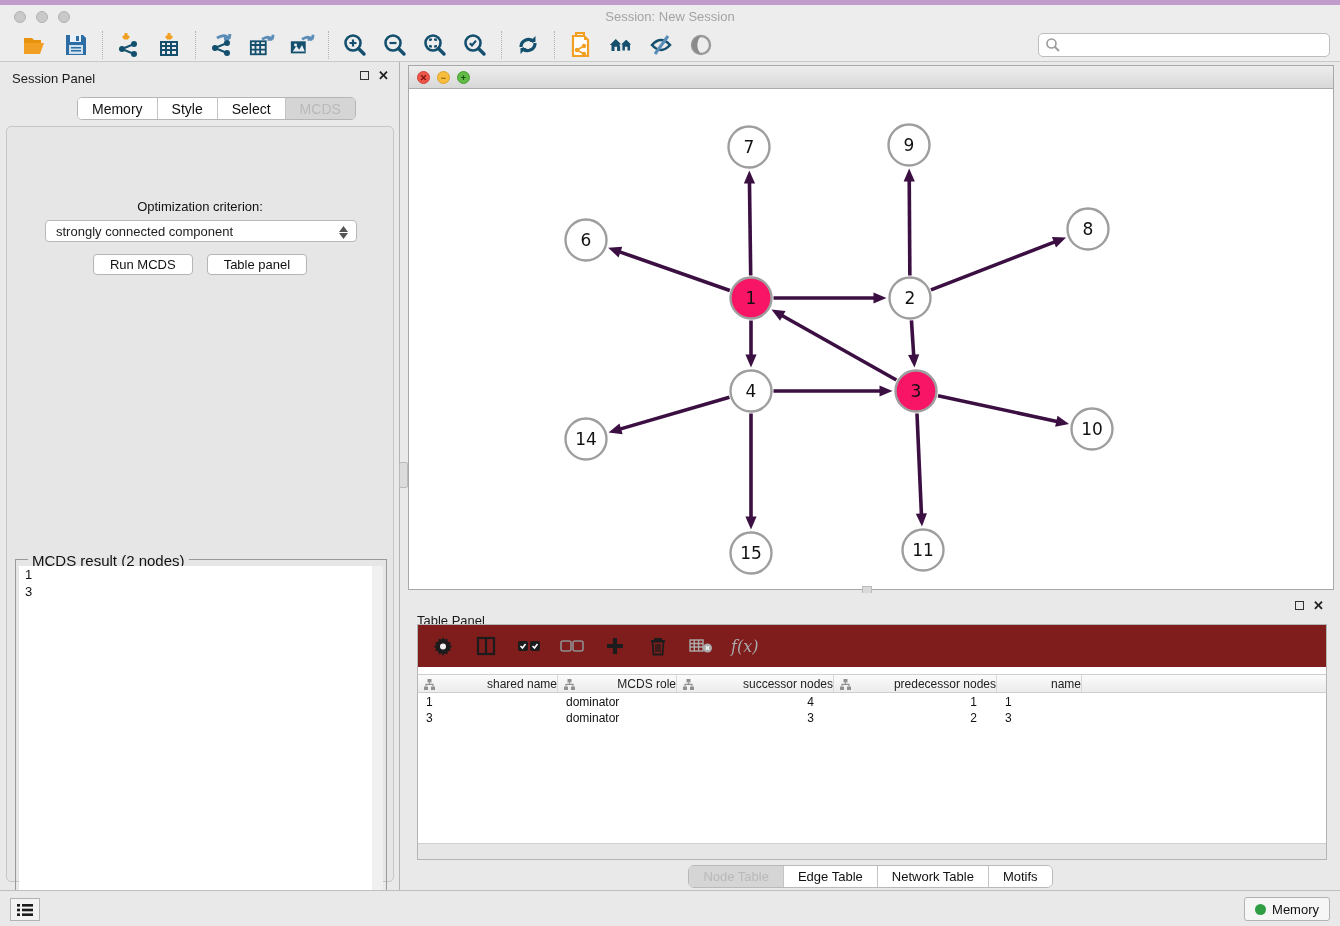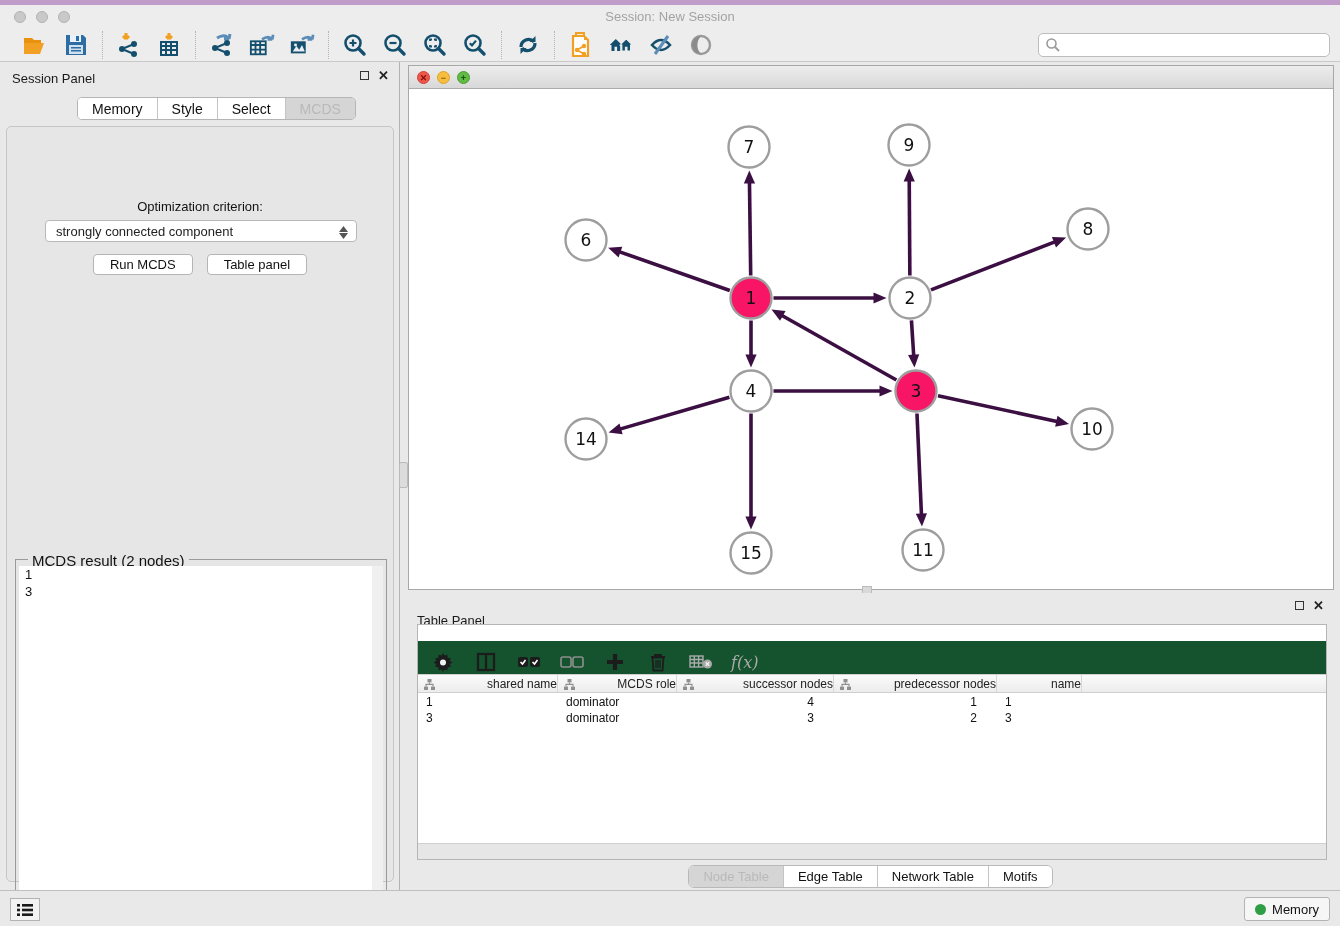--- a/index.html
+++ b/index.html
@@ -52,21 +52,21 @@
   .net-title { position:absolute; left:0; right:0; top:4px; text-align:center; font-size:13px; color:#111; }
   .canvas { position:absolute; left:0; top:23px; width:924px; height:500px; background:#fff; }
   .split-handle-v { position:absolute; left:399px; top:462px; width:9px; height:26px; background:#dcdcdc; border:1px solid #bbb; border-radius:2px; }
   .split-handle-h { position:absolute; left:862px; top:586px; width:10px; height:8px; background:#d9d9d9; border:1px solid #bbb; }
 
   
   .table-panel { position:absolute; left:401px; top:593px; width:939px; height:297px; background:#e9e9e9; }
   .tp-title { position:absolute; left:16px; top:20px; font-size:13px; color:#1a1a1a; }
   .tp-btns { position:absolute; right:16px; top:8px; display:flex; gap:9px; align-items:center; }
   .tbl-container { position:absolute; left:16px; top:31px; width:910px; height:236px; background:#fff; border:1px solid #b5b5b5; }
-  .tbl-toolbar { position:absolute; left:0; top:16px; width:100%; height:42px; background:#14532d; display:flex; align-items:center; gap:17px; padding-left:12px; }
+  .tbl-toolbar { position:absolute; left:0; top:0; width:100%; height:42px; background:#7f1d1d; display:flex; align-items:center; gap:17px; padding-left:12px; }
   .fx { font-family:"DejaVu Serif", serif; font-style:italic; font-size:16px; color:#ababab; }
   .thead { position:absolute; left:0; top:49px; width:100%; height:19px; display:flex; background:linear-gradient(#fbfbfb,#ececec); border-top:1px solid #cfcfcf; border-bottom:1px solid #cfcfcf; }
   .th { position:relative; height:100%; border-right:1px solid #d8d8d8; font-size:12px; color:#222; display:flex; align-items:center; justify-content:flex-end; }
   .th .hicon { position:absolute; left:6px; top:4px; }
   .tbody { position:absolute; left:0; top:69px; width:100%; }
   .trow { display:flex; height:16px; }
   .tcell { font-size:12px; color:#111; line-height:16px; white-space:nowrap; overflow:hidden; }
   .al { text-align:left; padding-left:8px; }
   .ar { text-align:right; padding-right:20px; }
   .tbl-footer { position:absolute; left:0; bottom:0; width:100%; height:16px; background:#e6e6e6; border-top:1px solid #cfcfcf; }

